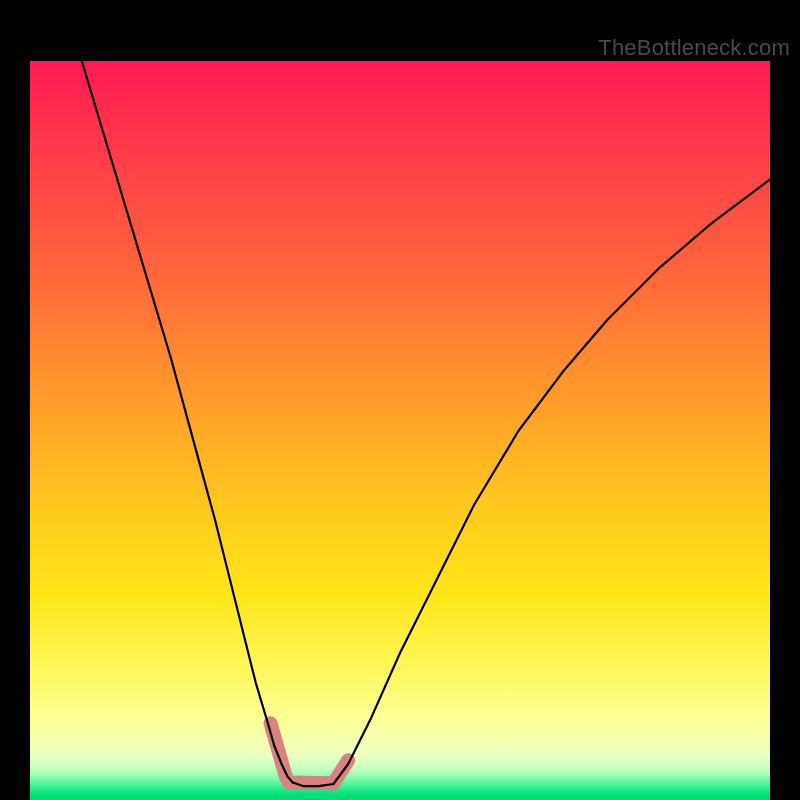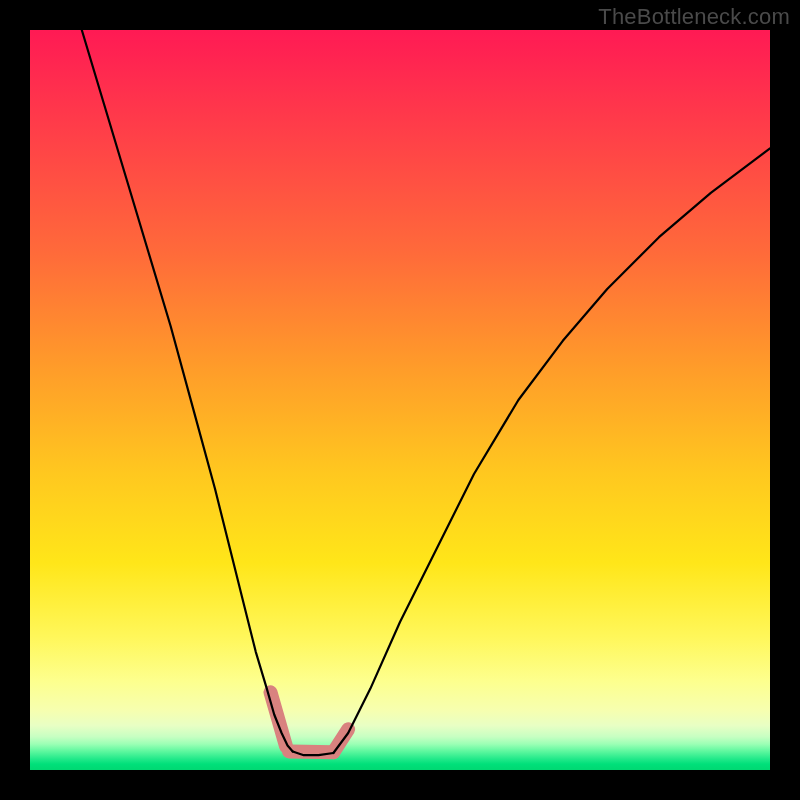--- a/index.html
+++ b/index.html
@@ -9,20 +9,21 @@
     height: 800px;
     overflow: hidden;
     background: #000;
     font-family: Arial, Helvetica, sans-serif;
   }
   .frame {
     position: relative;
     width: 800px;
     height: 664px;
     background: #000;
+    margin-top: 31px;
   }
   .plot-area {
     position: absolute;
     left: 30px;
     top: 30px;
     width: 740px;
     height: 740px;
     
     background:
       linear-gradient(

